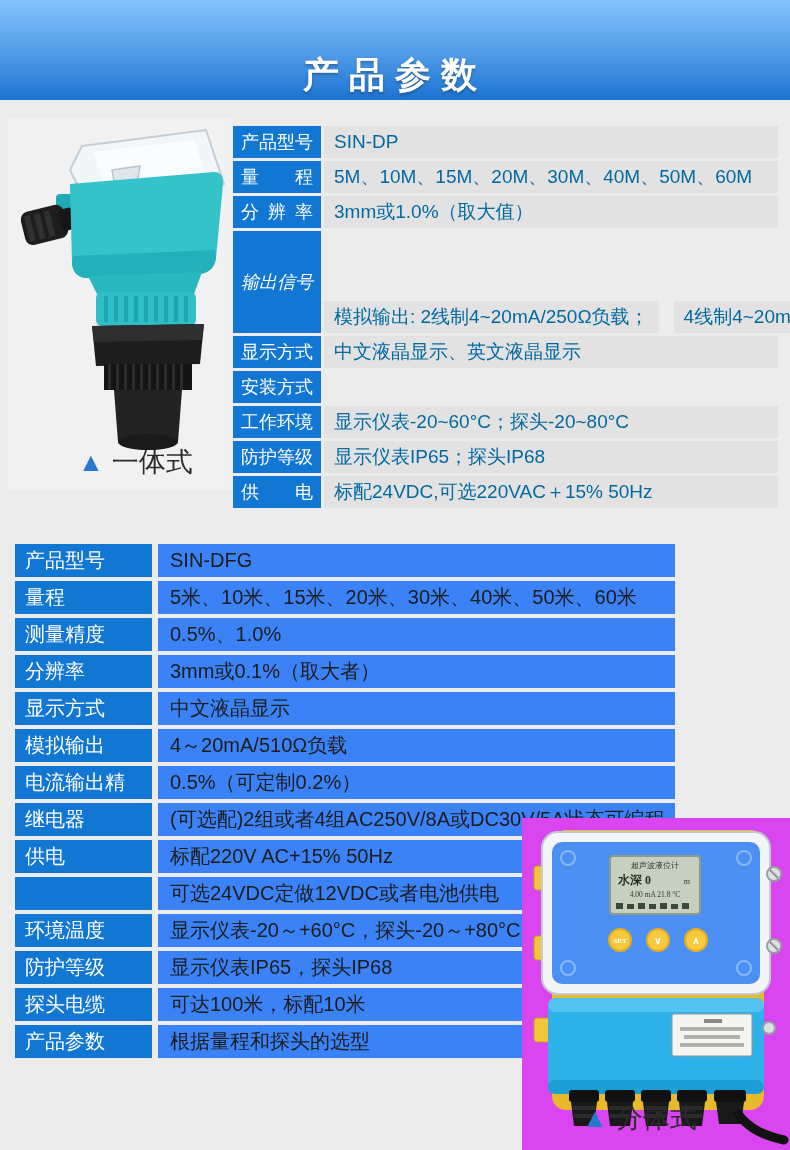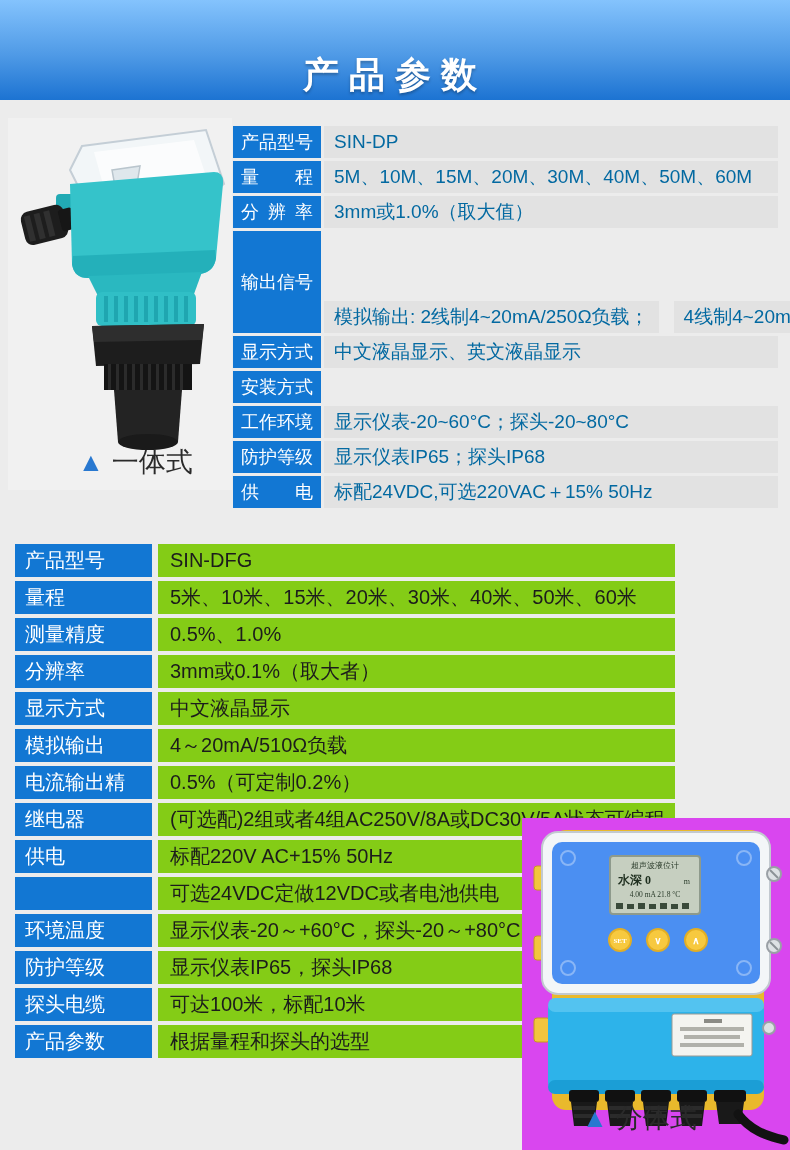--- a/index.html
+++ b/index.html
@@ -14,31 +14,31 @@
     text-shadow:0 2px 3px rgba(0,0,0,.28);}
 
   
   .t1{position:absolute;left:233px;top:126px;width:545px;display:flex;flex-direction:column;gap:3px;}
   .t1 .row{display:flex;gap:3px;}
   .t1 .lbl{width:88px;height:32px;background:#1277d3;color:#fff;font-size:18px;line-height:32px;
     padding:0 8px;box-sizing:border-box;text-align:justify;text-align-last:justify;flex:none;}
   .t1 .val{flex:1;height:32px;background:#e2e2e2;color:#0369a1;font-size:19px;line-height:32px;
     padding:0 10px;box-sizing:border-box;white-space:nowrap;overflow:hidden;}
   .t1 .lbl.tall{height:102px;display:flex;align-items:center;justify-content:center;
-    text-align:center;text-align-last:center;}
+    text-align:center;text-align-last:center;font-style:italic;}
   .t1 .lines{flex:1;display:flex;gap:15px;align-items:flex-end;}
   .t1 .lines .val{flex:none;}
   .t1 .val.center{text-align:center;}
 
   
   .t2{position:absolute;left:15px;top:544px;width:660px;display:flex;flex-direction:column;gap:4px;}
   .t2 .row{display:flex;gap:6px;}
   .t2 .lbl{width:137px;height:33px;background:#1277d3;color:#fff;font-size:20px;line-height:33px;
     padding:0 10px;box-sizing:border-box;flex:none;font-weight:500;}
-  .t2 .val{flex:1;height:33px;background:#84cc16;color:#1c1c1c;font-size:20px;line-height:33px;
+  .t2 .val{flex:1;height:33px;background:#3b82f6;color:#1c1c1c;font-size:20px;line-height:33px;
     padding:0 12px;box-sizing:border-box;white-space:nowrap;overflow:hidden;}
 
   
   .photo1{position:absolute;left:8px;top:118px;width:224px;height:372px;background:#f1f1f1;}
   .photo2{position:absolute;left:522px;top:818px;width:268px;height:332px;background:#d946ef;font-family:Liberation Serif, serif;}
   .caption{position:absolute;display:flex;align-items:center;gap:8px;
     font-size:27px;color:#2a2a2a;}
   .caption .tri{color:#2878d0;font-size:26px;line-height:1;}
   .cap1{left:78px;top:444px;}
   .cap2{left:582px;top:1100px;}

